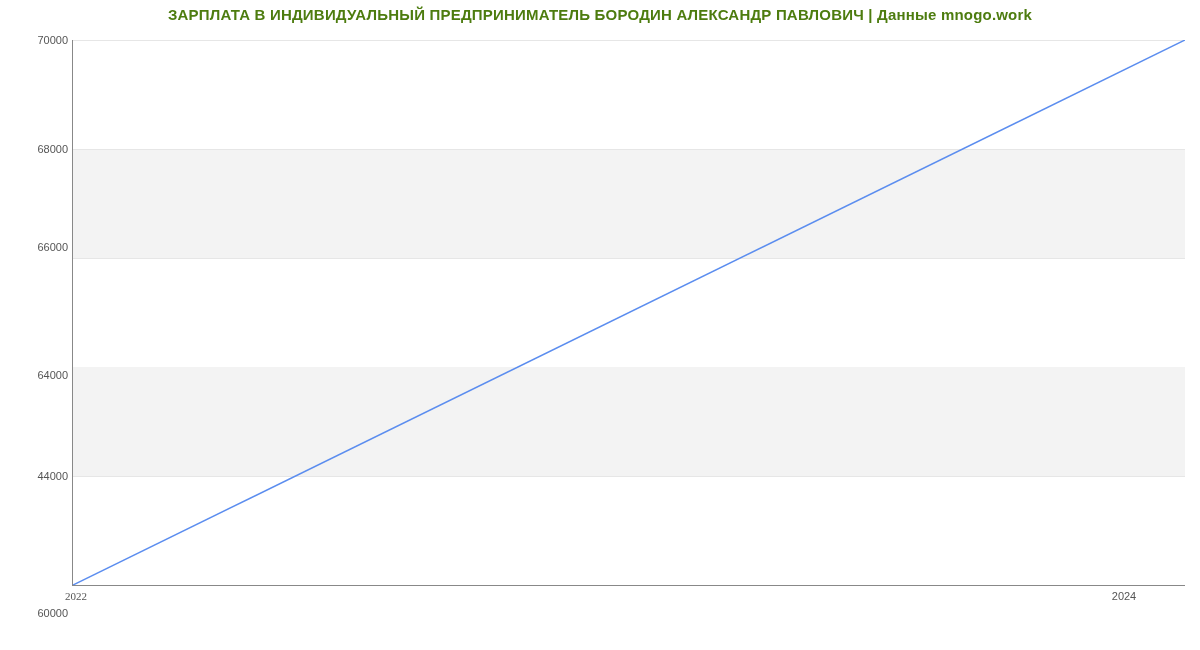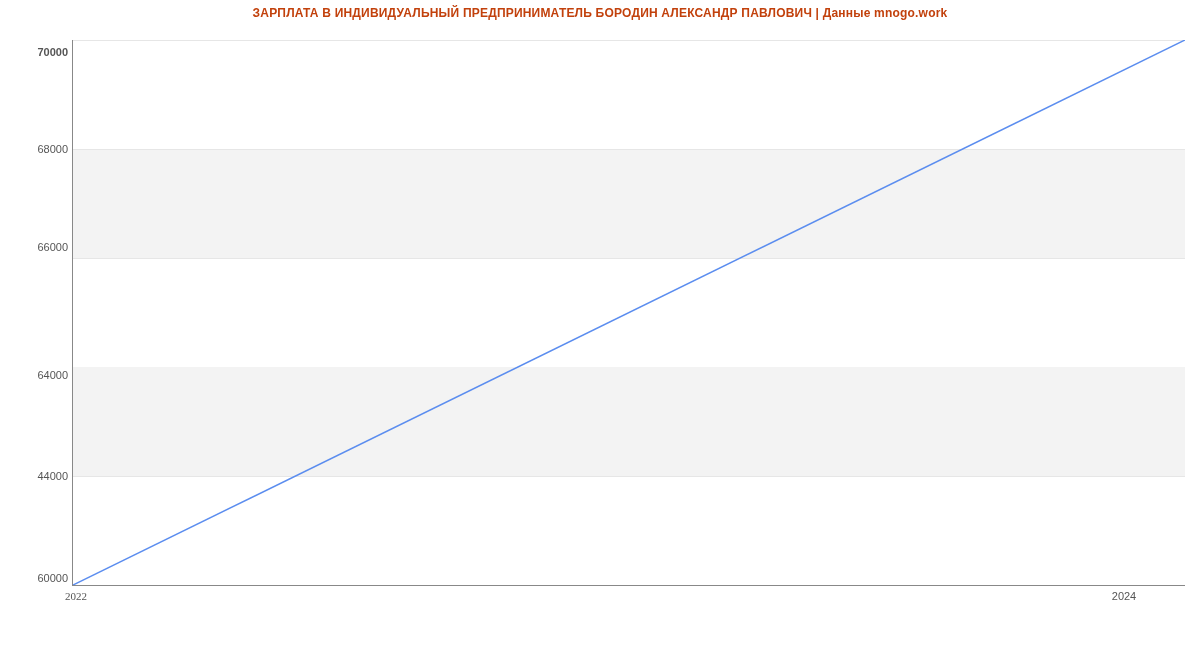--- a/index.html
+++ b/index.html
@@ -15,23 +15,23 @@
     position: relative;
     width: 1200px;
     height: 650px;
   }
   .title {
     position: absolute;
     top: 6px;
     left: 0;
     right: 0;
     text-align: center;
-    font-size: 12px;
+    font-size: 15px;
     font-weight: 600;
-    color: #c2410c;
+    color: #4d7c0f;
     letter-spacing: 0.2px;
   }
   .plot {
     position: absolute;
     left: 72px;
     top: 40px;
     width: 1112px;
     height: 545px;
     border-left: 1px solid #888;
     border-bottom: 1px solid #888;
@@ -86,21 +86,21 @@
       <div class="gridline" style="top: 109px;"></div>
       <div class="gridline" style="top: 218px;"></div>
       <div class="gridline" style="top: 327px;"></div>
       <div class="gridline" style="top: 436px;"></div>
       <div class="gridline" style="top: 545px;"></div>
       <div class="band" style="top: 327px; height: 109px;"></div>
     <svg class="line" id="line-svg" preserveAspectRatio="none" viewBox="0 0 1112 545">
         <path d="M0 545 L1112 0" fill="none" stroke="#5b8def" stroke-width="1.5"></path>
       </svg>
   </div>
-<div class="ytick" style="top: 578px;">60000</div>
+<div class="ytick" style="top: 613px;">60000</div>
     <div class="ytick" style="top: 476px;">44000</div>
     <div class="ytick" style="top: 367px; margin-top: 8px;">64000</div>
     <div class="ytick" style="top: 247px;">66000</div>
     <div class="ytick" style="top: 149px; text-align: right;">68000</div>
-    <div class="ytick" style="top: 52px; font-weight: bold;">70000</div>
+    <div class="ytick" style="top: 40px;">70000</div>
     <div class="xtick" style="left: 76px; font-family: Liberation Serif, serif;">2022</div>
     <div class="xtick" style="left: 1124px; text-align: center;">2024</div>
   </div>
 
 </body></html>

